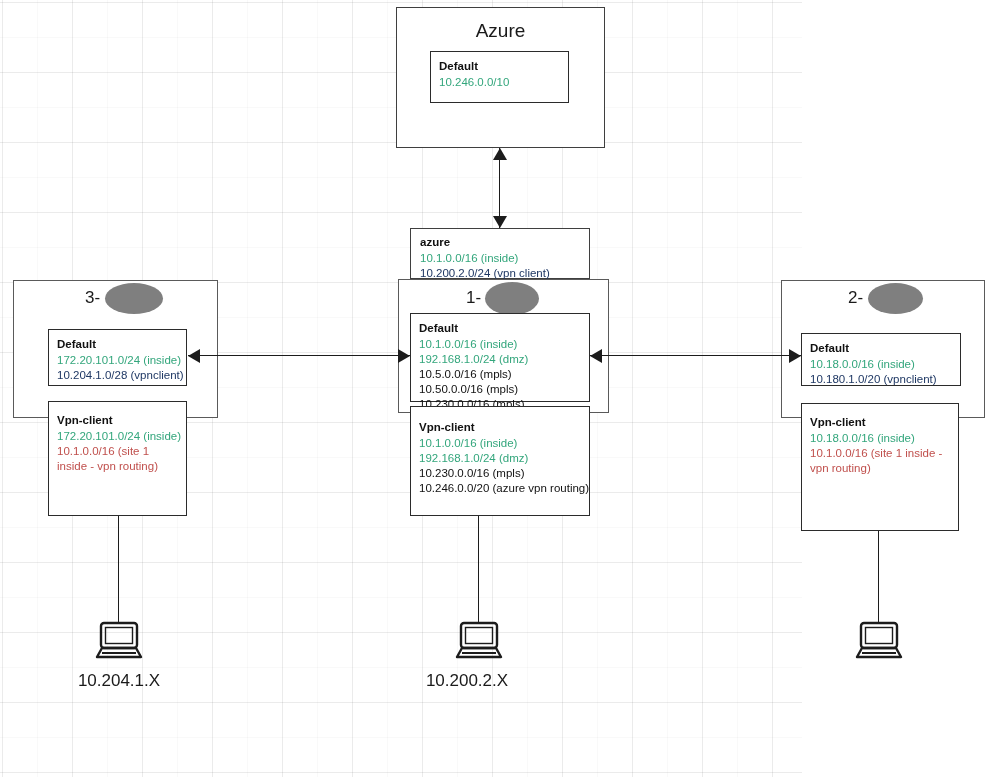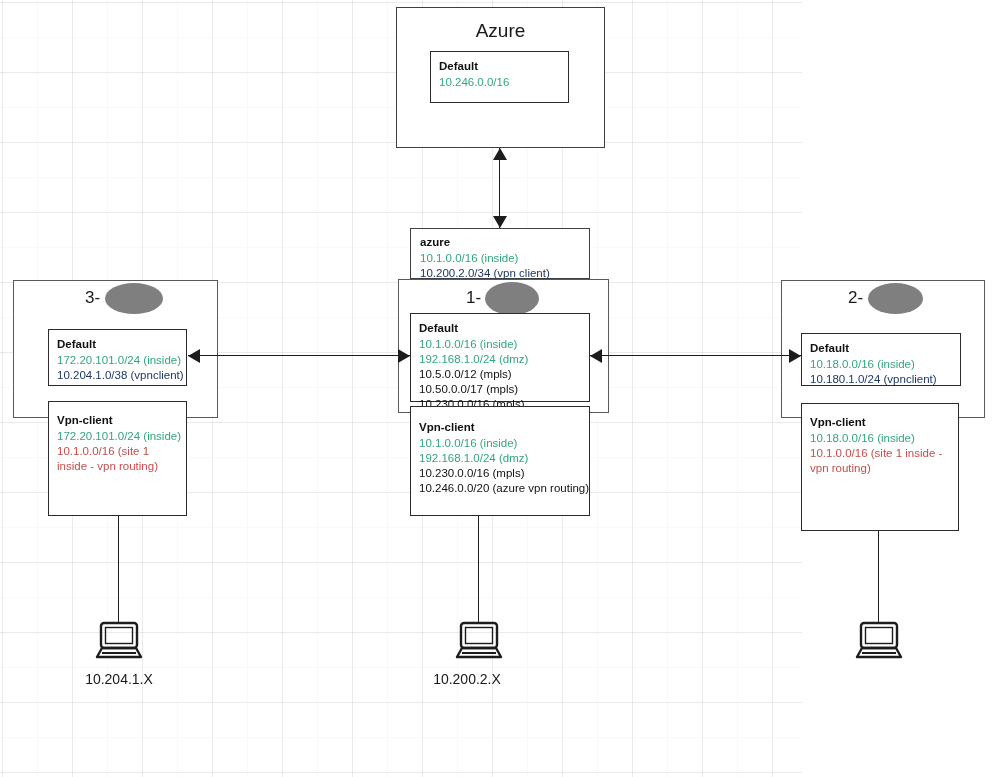--- a/index.html
+++ b/index.html
@@ -96,98 +96,98 @@
     position:absolute;
     width:0;height:0;
   }
   .arw-up{border-left:7px solid transparent;border-right:7px solid transparent;border-bottom:12px solid #1c1c1c;}
   .arw-down{border-left:7px solid transparent;border-right:7px solid transparent;border-top:12px solid #1c1c1c;}
   .arw-left{border-top:7px solid transparent;border-bottom:7px solid transparent;border-right:12px solid #1c1c1c;}
   .arw-right{border-top:7px solid transparent;border-bottom:7px solid transparent;border-left:12px solid #1c1c1c;}
 
   .pc-label{
     position:absolute;
-    font-size:14px;
+    font-size:17px;
     color:#1a1a1a;
     text-align:center;
     width:200px;
   }
   .laptop{position:absolute;}
 </style>
 </head>
 <body>
 
 <div id="canvas">
 
   <div class="box" style="left:396px;top:7px;width:209px;height:141px;">
     <div class="title" style="margin-top:12px;">Azure</div>
     <div class="detail-box" style="left:33px;top:43px;width:139px;height:52px;">
       <div class="hdr">Default</div>
-      <div class="ln c-green">10.246.0.0/16</div>
+      <div class="ln c-green">10.246.0.0/10</div>
     </div>
   </div>
 
   <div class="line-v" style="left:499px;top:148px;height:80px;"></div>
   <div class="arrow arw-up" style="left:493px;top:148px;"></div>
   <div class="arrow arw-down" style="left:493px;top:216px;"></div>
 
   <div class="box" style="left:410px;top:228px;width:180px;height:51px;padding:6px 9px;">
     <div class="hdr">azure</div>
     <div class="ln c-green">10.1.0.0/16 (inside)</div>
-    <div class="ln c-blue">10.200.2.0/34 (vpn client)</div>
+    <div class="ln c-blue">10.200.2.0/24 (vpn client)</div>
   </div>
 
   <div class="container-box" style="left:398px;top:279px;width:211px;height:134px;"></div>
 
   <span class="site-num" style="left:466px;top:288px;">1-</span>
   <div class="blob" style="left:485px;top:282px;width:54px;height:33px;"></div>
 
   <div class="detail-box" style="left:410px;top:313px;width:180px;height:89px;">
     <div class="hdr">Default</div>
     <div class="ln c-green">10.1.0.0/16 (inside)</div>
     <div class="ln c-green">192.168.1.0/24 (dmz)</div>
-    <div class="ln c-black">10.5.0.0/12 (mpls)</div>
-    <div class="ln c-black">10.50.0.0/17 (mpls)</div>
+    <div class="ln c-black">10.5.0.0/16 (mpls)</div>
+    <div class="ln c-black">10.50.0.0/16 (mpls)</div>
     <div class="ln c-black">10.230.0.0/16 (mpls)</div>
   </div>
 
   <div class="detail-box" style="left:410px;top:406px;width:180px;height:110px;padding-top:13px;">
     <div class="hdr">Vpn-client</div>
     <div class="ln c-green">10.1.0.0/16 (inside)</div>
     <div class="ln c-green">192.168.1.0/24 (dmz)</div>
     <div class="ln c-black">10.230.0.0/16 (mpls)</div>
     <div class="ln c-black">10.246.0.0/20 (azure vpn routing)</div>
   </div>
 
   <div class="container-box" style="left:13px;top:280px;width:205px;height:138px;"></div>
 
   <span class="site-num" style="left:85px;top:288px;">3-</span>
   <div class="blob" style="left:105px;top:283px;width:58px;height:31px;"></div>
 
   <div class="detail-box" style="left:48px;top:329px;width:139px;height:57px;">
     <div class="hdr">Default</div>
     <div class="ln c-green">172.20.101.0/24 (inside)</div>
-    <div class="ln c-blue">10.204.1.0/38 (vpnclient)</div>
+    <div class="ln c-blue">10.204.1.0/28 (vpnclient)</div>
   </div>
 
   <div class="detail-box" style="left:48px;top:401px;width:139px;height:115px;padding-top:11px;">
     <div class="hdr">Vpn-client</div>
     <div class="ln c-green">172.20.101.0/24 (inside)</div>
     <div class="ln wrap c-red">10.1.0.0/16 (site 1 inside - vpn routing)</div>
   </div>
 
   <div class="container-box" style="left:781px;top:280px;width:204px;height:138px;"></div>
 
   <span class="site-num" style="left:848px;top:288px;">2-</span>
   <div class="blob" style="left:868px;top:283px;width:55px;height:31px;"></div>
 
   <div class="detail-box" style="left:801px;top:333px;width:160px;height:53px;">
     <div class="hdr">Default</div>
     <div class="ln c-green">10.18.0.0/16 (inside)</div>
-    <div class="ln c-blue">10.180.1.0/24 (vpnclient)</div>
+    <div class="ln c-blue">10.180.1.0/20 (vpnclient)</div>
   </div>
 
   <div class="detail-box" style="left:801px;top:403px;width:158px;height:128px;padding-top:11px;">
     <div class="hdr">Vpn-client</div>
     <div class="ln c-green">10.18.0.0/16 (inside)</div>
     <div class="ln wrap c-red">10.1.0.0/16 (site 1 inside - vpn routing)</div>
   </div>
 
   <div class="line-h" style="left:188px;top:355px;width:222px;"></div>
   <div class="arrow arw-left" style="left:188px;top:349px;"></div>

